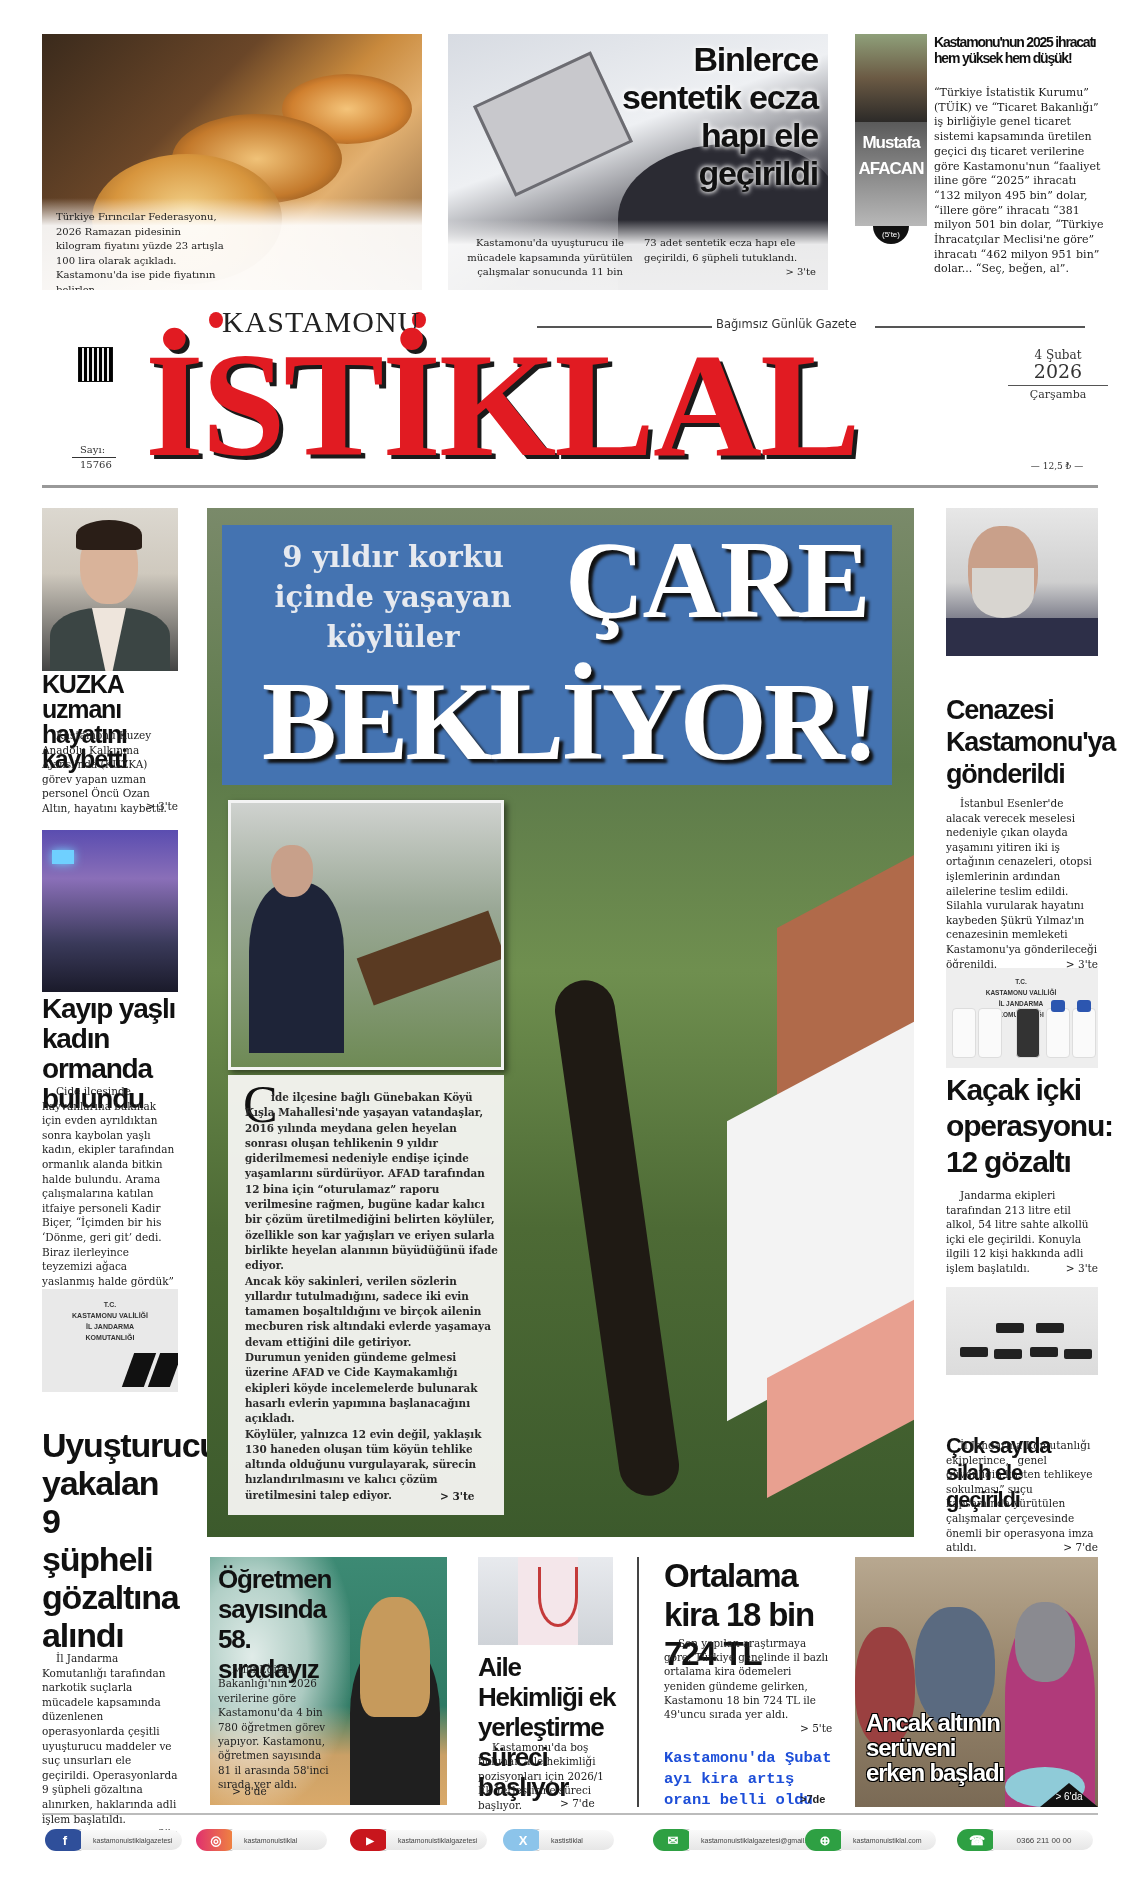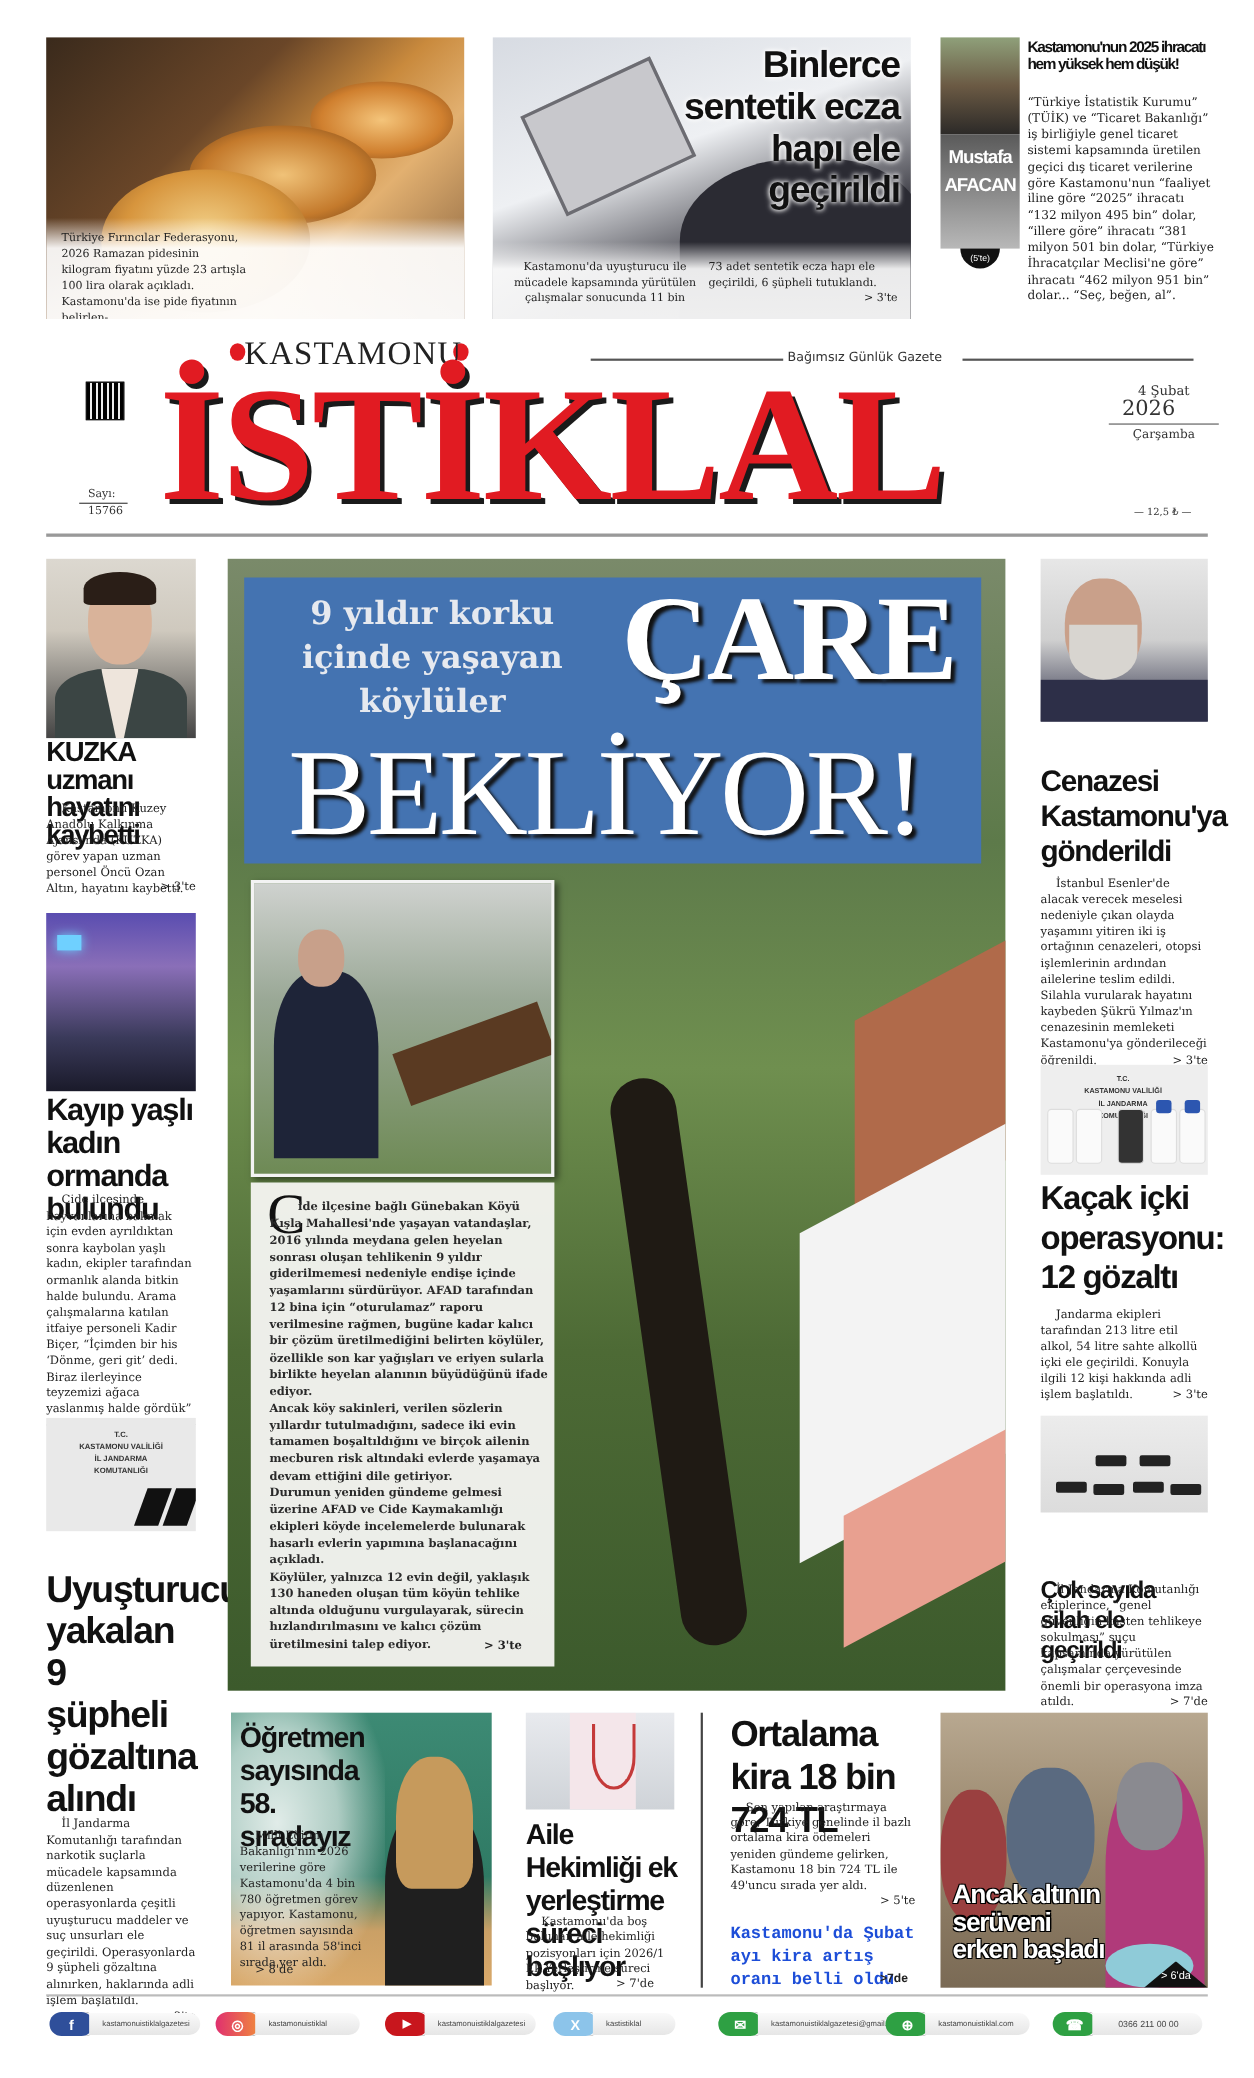--- a/index.html
+++ b/index.html
@@ -31,21 +31,21 @@
 #mh-kast{left:222px;top:305px;font-family:"Liberation Serif",serif;font-size:30px;letter-spacing:1px;color:#222}
 #mh-line1{left:537px;top:326px;width:175px;height:2px;background:#555}
 #mh-slogan{left:716px;top:317px;font-family:"DejaVu Sans",sans-serif;font-size:11.5px;color:#333}
 #mh-line2{left:875px;top:326px;width:210px;height:2px;background:#555}
 #mh-logo{left:145px;top:330px;font-family:"Liberation Serif",serif;font-weight:bold;font-size:148px;line-height:150px;color:#e11b22;text-shadow:4px 4px 0 #1a1a1a;letter-spacing:-2px;transform:scaleX(1.02);transform-origin:left top}
 #qr{left:78px;top:347px;width:35px;height:35px;background:repeating-linear-gradient(90deg,#111 0 3px,#fff 3px 5px),#111;background-blend-mode:difference;border:1px solid #111}
 #sayi-l{left:80px;top:444px;font-size:10px;color:#333;font-family:"DejaVu Serif",serif}
 #sayi-line{left:72px;top:457px;width:44px;height:1px;background:#333}
 #sayi-n{left:80px;top:459px;font-size:10px;color:#333}
 #date-d{left:1028px;top:348px;font-size:12px;color:#333;width:60px;text-align:center}
-#date-y{left:1020px;top:360px;font-size:19px;color:#333;width:76px;text-align:left}
+#date-y{left:1020px;top:360px;font-size:19px;color:#333;width:76px;text-align:center}
 #date-line{left:1008px;top:385px;width:100px;height:1px;background:#555}
 #date-w{left:1020px;top:388px;font-size:11px;color:#333;width:76px;text-align:center}
 #price{left:1022px;top:461px;font-size:9px;color:#333;width:70px;text-align:center}
 #mh-rule{left:42px;top:485px;width:1056px;height:3px;background:#999}
 
 .lcol{left:42px;width:136px}
 #l1img{top:508px;height:163px;background:linear-gradient(180deg,#dcd8d0 0%,#cfc9be 40%,#444 100%)}
 #l1img .face{position:absolute;left:38px;top:20px;width:58px;height:76px;border-radius:45%;background:#d9b39a}
 #l1img .hair{position:absolute;left:34px;top:12px;width:66px;height:30px;border-radius:50% 50% 10% 10%;background:#2a1e17}
 #l1img .suit{position:absolute;left:8px;top:100px;width:120px;height:70px;border-radius:40% 40% 0 0;background:#3b4544}
@@ -65,21 +65,21 @@
 #l3body{top:1651px}
 
 #main{left:207px;top:508px;width:707px;height:1029px;background:linear-gradient(180deg,#7a8a6a 0%,#5d7a4a 25%,#6f8f4f 45%,#4d6a35 70%,#3c5a2c 100%)}
 #main .crack{position:absolute;left:380px;top:470px;width:60px;height:520px;background:#1f1a14;transform:rotate(-8deg);border-radius:30px}
 #main .house{position:absolute;left:520px;top:560px;width:200px;height:300px;background:#f3f3f3;transform:skewY(-28deg)}
 #main .roof{position:absolute;left:570px;top:380px;width:150px;height:200px;background:#b06a4a;transform:skewY(-28deg)}
 #main .wall{position:absolute;left:560px;top:830px;width:150px;height:120px;background:#e8a090;transform:skewY(-28deg)}
 #bluebox{left:222px;top:525px;width:670px;height:260px;background:#4473b1}
 #main-kicker{left:248px;top:537px;width:290px;text-align:center;font-family:"DejaVu Serif",serif;font-weight:bold;font-size:29px;line-height:40px;color:#e6e9ef}
 #main-h1{left:565px;top:525px;font-family:"Liberation Serif",serif;font-weight:bold;font-size:110px;line-height:110px;color:#fff;text-shadow:4px 4px 3px #111;letter-spacing:-2px}
-#main-h2{left:262px;top:665px;font-family:"Liberation Serif",serif;font-weight:normal;font-size:112px;line-height:112px;color:#fff;text-shadow:4px 4px 3px #111;letter-spacing:-3px}
+#main-h2{left:262px;top:665px;font-family:"Liberation Serif",serif;font-weight:bold;font-size:112px;line-height:112px;color:#fff;text-shadow:4px 4px 3px #111;letter-spacing:-3px}
 #inset{left:228px;top:800px;width:276px;height:270px;background:linear-gradient(180deg,#cfd2cf 0%,#9aa896 40%,#6e8a55 100%);border:3px solid #f3f3f3;box-shadow:3px 3px 6px rgba(0,0,0,.5)}
 #inset .man{position:absolute;left:18px;top:80px;width:95px;height:170px;border-radius:40% 40% 0 0;background:#1e2438}
 #inset .head{position:absolute;left:40px;top:42px;width:42px;height:52px;border-radius:45%;background:#c8a08a}
 #inset .slide{position:absolute;left:130px;top:130px;width:140px;height:50px;background:#5a3a22;transform:rotate(-20deg)}
 #textbox{left:228px;top:1075px;width:276px;height:440px;background:rgba(244,244,240,.96)}
 #dropcap{left:243px;top:1079px;font-family:"Liberation Serif",serif;font-size:52px;line-height:52px;color:#111}
 #main-body{left:245px;top:1090px;width:255px;font-size:10.4px;line-height:15.3px;font-weight:bold;color:#2a2a2a}
 #main-body p{text-indent:0}
 #main-ref{left:440px;top:1490px;font-size:10.5px;font-weight:bold}
 

